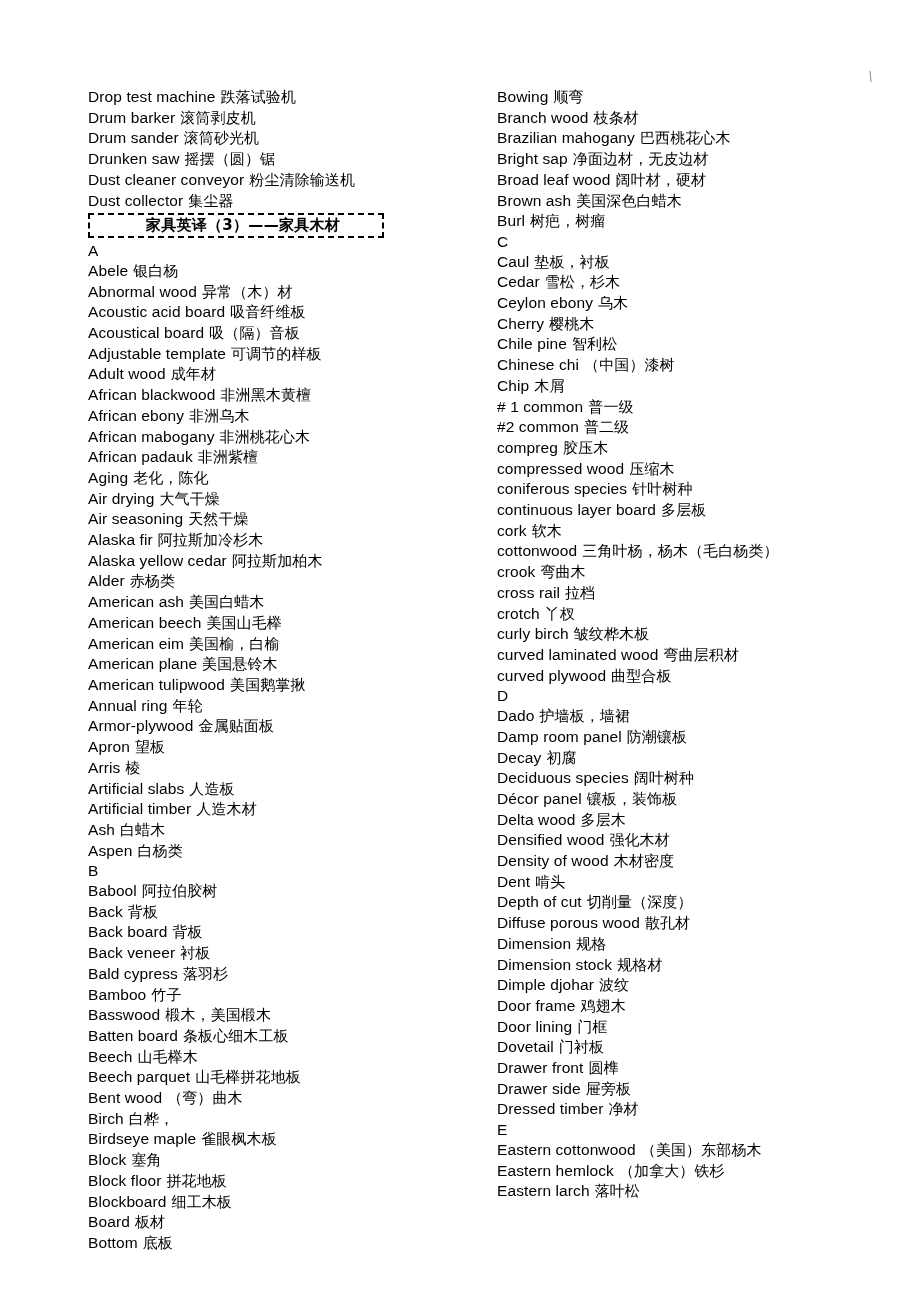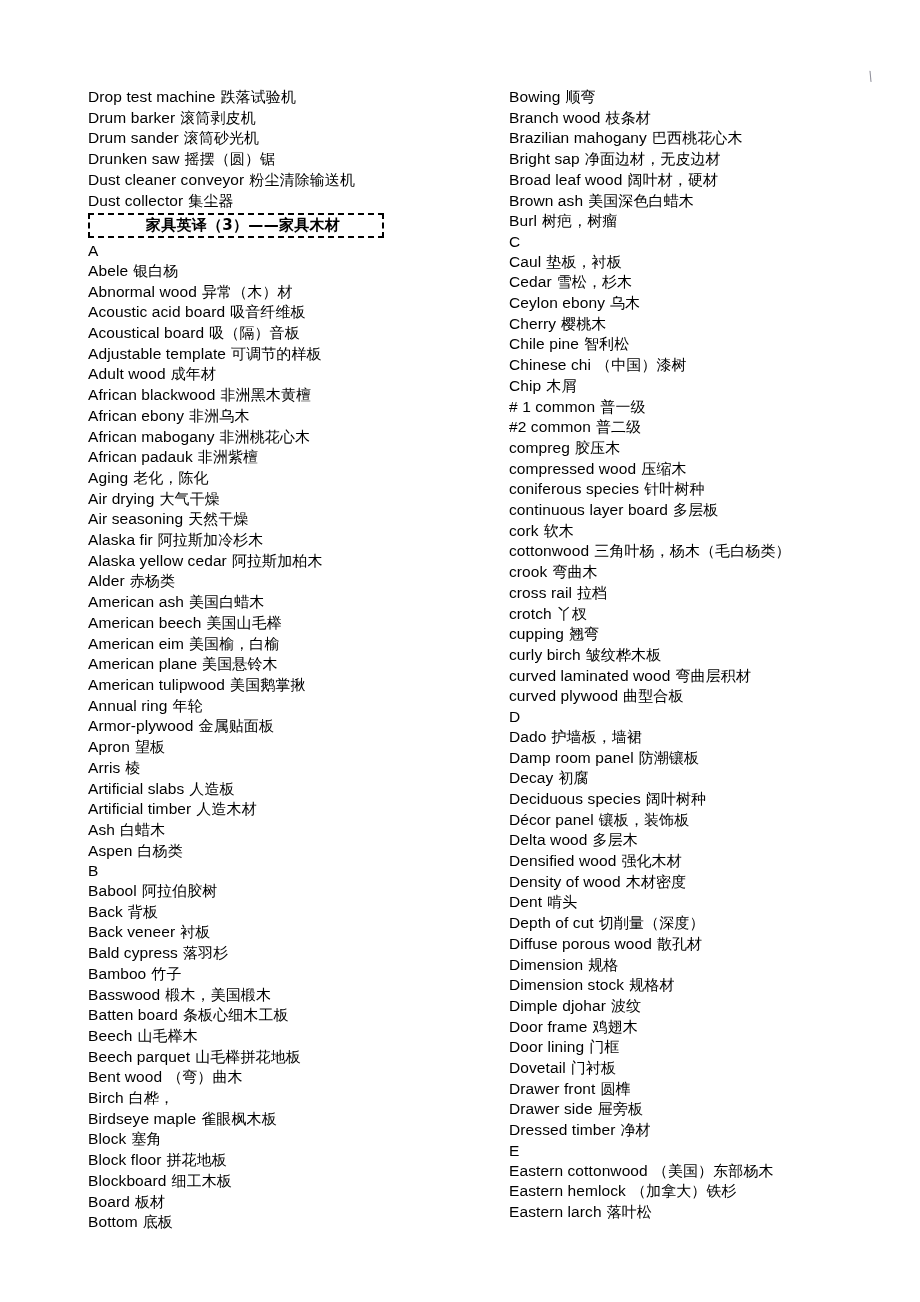--- a/index.html
+++ b/index.html
@@ -30,21 +30,21 @@
     line-height: 1;
     font-family: "DejaVu Sans", sans-serif;
     opacity: 0.75;
     transform: rotate(12deg);
   }
   .col {
     position: absolute;
     top: 87px;
   }
   .col-left  { left: 88px;  width: 392px; }
-  .col-right { left: 497px; width: 412px; margin-left: 12px; }
+  .col-right { left: 497px; width: 412px; }
 
   .entry {
     font-size: 15.5px;
     line-height: 19.7px;
     white-space: nowrap;
     letter-spacing: 0.1px;
   }
   .entry .en {
     font-family: "Liberation Sans", "DejaVu Sans", sans-serif;
   }
@@ -123,20 +123,21 @@
       <div class="entry"><span class="en">Armor-plywood</span><span class="gap"></span><span class="zh">金属贴面板</span></div>
       <div class="entry"><span class="en">Apron</span><span class="gap"></span><span class="zh">望板</span></div>
       <div class="entry"><span class="en">Arris</span><span class="gap"></span><span class="zh">棱</span></div>
       <div class="entry"><span class="en">Artificial slabs</span><span class="gap"></span><span class="zh">人造板</span></div>
       <div class="entry"><span class="en">Artificial timber</span><span class="gap"></span><span class="zh">人造木材</span></div>
       <div class="entry"><span class="en">Ash</span><span class="gap"></span><span class="zh">白蜡木</span></div>
       <div class="entry"><span class="en">Aspen</span><span class="gap"></span><span class="zh">白杨类</span></div>
       <div class="letter">B</div>
       <div class="entry"><span class="en">Babool</span><span class="gap"></span><span class="zh">阿拉伯胶树</span></div>
       <div class="entry"><span class="en">Back</span><span class="gap"></span><span class="zh">背板</span></div>
+      <div class="entry"><span class="en">Back board</span><span class="gap"></span><span class="zh">背板</span></div>
       <div class="entry"><span class="en">Back veneer</span><span class="gap"></span><span class="zh">衬板</span></div>
       <div class="entry"><span class="en">Bald cypress</span><span class="gap"></span><span class="zh">落羽杉</span></div>
       <div class="entry"><span class="en">Bamboo</span><span class="gap"></span><span class="zh">竹子</span></div>
       <div class="entry"><span class="en">Basswood</span><span class="gap"></span><span class="zh">椴木，美国椴木</span></div>
       <div class="entry"><span class="en">Batten board</span><span class="gap"></span><span class="zh">条板心细木工板</span></div>
       <div class="entry"><span class="en">Beech</span><span class="gap"></span><span class="zh">山毛榉木</span></div>
       <div class="entry"><span class="en">Beech parquet</span><span class="gap"></span><span class="zh">山毛榉拼花地板</span></div>
       <div class="entry"><span class="en">Bent wood</span><span class="gap"></span><span class="zh">（弯）曲木</span></div>
       <div class="entry"><span class="en">Birch</span><span class="gap"></span><span class="zh">白桦，</span></div>
       <div class="entry"><span class="en">Birdseye maple</span><span class="gap"></span><span class="zh">雀眼枫木板</span></div>
@@ -166,21 +167,20 @@
       <div class="entry"><span class="en">#2 common</span><span class="gap"></span><span class="zh">普二级</span></div>
       <div class="entry"><span class="en">compreg</span><span class="gap"></span><span class="zh">胶压木</span></div>
       <div class="entry"><span class="en">compressed wood</span><span class="gap"></span><span class="zh">压缩木</span></div>
       <div class="entry"><span class="en">coniferous species</span><span class="gap"></span><span class="zh">针叶树种</span></div>
       <div class="entry"><span class="en">continuous layer board</span><span class="gap"></span><span class="zh">多层板</span></div>
       <div class="entry"><span class="en">cork</span><span class="gap"></span><span class="zh">软木</span></div>
       <div class="entry"><span class="en">cottonwood</span><span class="gap"></span><span class="zh">三角叶杨，杨木（毛白杨类）</span></div>
       <div class="entry"><span class="en">crook</span><span class="gap"></span><span class="zh">弯曲木</span></div>
       <div class="entry"><span class="en">cross rail</span><span class="gap"></span><span class="zh">拉档</span></div>
       <div class="entry"><span class="en">crotch</span><span class="gap"></span><span class="zh">丫杈</span></div>
-      <div class="entry"><span class="en">cupping</span><span class="gap"></span><span class="zh">翘弯</span></div>
       <div class="entry"><span class="en">curly birch</span><span class="gap"></span><span class="zh">皱纹桦木板</span></div>
       <div class="entry"><span class="en">curved laminated wood</span><span class="gap"></span><span class="zh">弯曲层积材</span></div>
       <div class="entry"><span class="en">curved plywood</span><span class="gap"></span><span class="zh">曲型合板</span></div>
       <div class="letter">D</div>
       <div class="entry"><span class="en">Dado</span><span class="gap"></span><span class="zh">护墙板，墙裙</span></div>
       <div class="entry"><span class="en">Damp room panel</span><span class="gap"></span><span class="zh">防潮镶板</span></div>
       <div class="entry"><span class="en">Decay</span><span class="gap"></span><span class="zh">初腐</span></div>
       <div class="entry"><span class="en">Deciduous species</span><span class="gap"></span><span class="zh">阔叶树种</span></div>
       <div class="entry"><span class="en">Décor panel</span><span class="gap"></span><span class="zh">镶板，装饰板</span></div>
       <div class="entry"><span class="en">Delta wood</span><span class="gap"></span><span class="zh">多层木</span></div>

